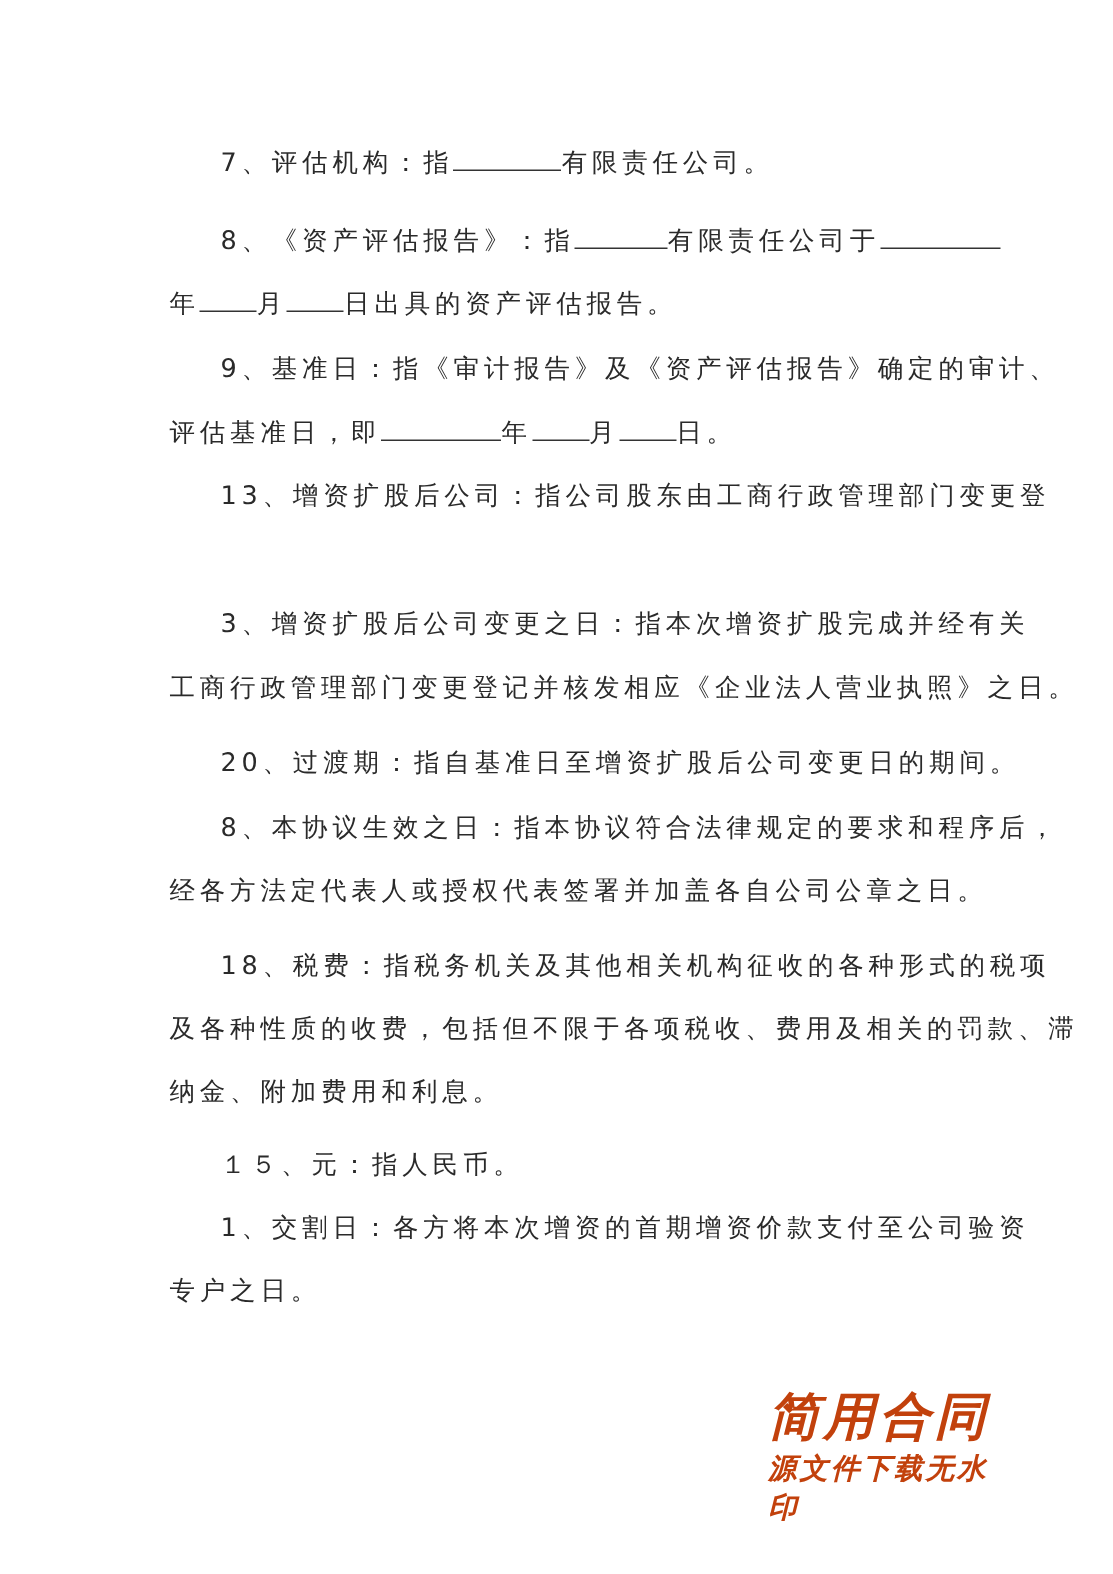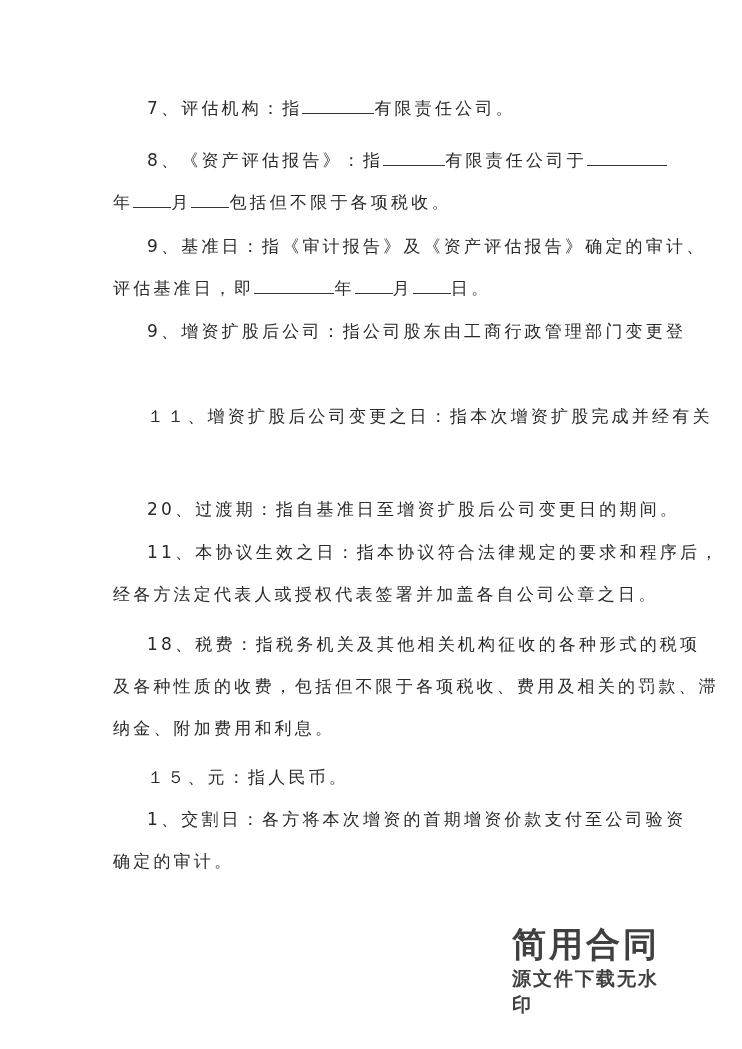--- a/index.html
+++ b/index.html
@@ -3,50 +3,51 @@
 <meta charset="utf-8">
 <style>
   html, body { margin: 0; padding: 0; background: #ffffff; }
   body { width: 742px; height: 1049px; position: relative; overflow: hidden;
          font-family: "DejaVu Sans", sans-serif; color: #2a2a2a; }
   .page { position: absolute; left: 0; top: 0; width: 666px; height: 1049px; background: #fff; }
   .line { position: absolute; left: 113px; font-size: 17px; letter-spacing: 3.2px;
           white-space: nowrap; line-height: 22px; }
   .indent { left: 147px; }
   .blank { display: inline-block; border-bottom: 1px solid #333; height: 16px; vertical-align: baseline; }
-  .wm { position: absolute; color: #404040; font-weight: bold; }
+  .wm { position: absolute; color: #c2410c; font-weight: bold; font-style: italic; }
   .wm1 { left: 512px; top: 922px; font-size: 34px; letter-spacing: 3px; }
   .wm2 { left: 512px; top: 966px; font-size: 19px; letter-spacing: 2px; }
 </style>
 </head>
 <body>
 
 <div class="page">
 
   <div class="line indent" style="top:97px"><span>7、评估机构：指</span><span class="blank" style="width:72px"></span><span>有限责任公司。</span></div>
 
   <div class="line indent" style="top:149px"><span>8、《资产评估报告》：指</span><span class="blank" style="width:62px"></span><span>有限责任公司于</span><span class="blank" style="width:80px"></span></div>
-  <div class="line" style="top:191px"><span>年</span><span class="blank" style="width:38px"></span><span>月</span><span class="blank" style="width:38px"></span><span>包括但不限于各项税收。</span></div>
+  <div class="line" style="top:191px"><span>年</span><span class="blank" style="width:38px"></span><span>月</span><span class="blank" style="width:38px"></span><span>日出具的资产评估报告。</span></div>
 
   <div class="line indent" style="top:235px"><span>9、基准日：指《审计报告》及《资产评估报告》确定的审计、</span></div>
   <div class="line" style="top:277px"><span>评估基准日，即</span><span class="blank" style="width:80px"></span><span>年</span><span class="blank" style="width:38px"></span><span>月</span><span class="blank" style="width:38px"></span><span>日。</span></div>
 
-  <div class="line indent" style="top:320px">9、增资扩股后公司：指公司股东由工商行政管理部门变更登</div>
+  <div class="line indent" style="top:320px">13、增资扩股后公司：指公司股东由工商行政管理部门变更登</div>
 
-  <div class="line indent" style="top:405px">１１、增资扩股后公司变更之日：指本次增资扩股完成并经有关</div>
+  <div class="line indent" style="top:405px">3、增资扩股后公司变更之日：指本次增资扩股完成并经有关</div>
+  <div class="line" style="top:448px">工商行政管理部门变更登记并核发相应《企业法人营业执照》之日。</div>
 
   <div class="line indent" style="top:498px">20、过渡期：指自基准日至增资扩股后公司变更日的期间。</div>
 
-  <div class="line indent" style="top:541px">11、本协议生效之日：指本协议符合法律规定的要求和程序后，</div>
+  <div class="line indent" style="top:541px">8、本协议生效之日：指本协议符合法律规定的要求和程序后，</div>
   <div class="line" style="top:583px">经各方法定代表人或授权代表签署并加盖各自公司公章之日。</div>
 
   <div class="line indent" style="top:633px">18、税费：指税务机关及其他相关机构征收的各种形式的税项</div>
   <div class="line" style="top:717px">纳金、附加费用和利息。</div>
   <div class="line" style="top:675px">及各种性质的收费，包括但不限于各项税收、费用及相关的罚款、滞</div>
 
   <div class="line indent" style="top:766px">１５、元：指人民币。</div>
 
   <div class="line indent" style="top:808px">1、交割日：各方将本次增资的首期增资价款支付至公司验资</div>
-  <div class="line" style="top:850px">确定的审计。</div>
+  <div class="line" style="top:850px">专户之日。</div>
 
   <div class="wm wm1">简用合同</div>
   <div class="wm wm2">源文件下载无水印</div>
 </div>
 
 </body></html>

